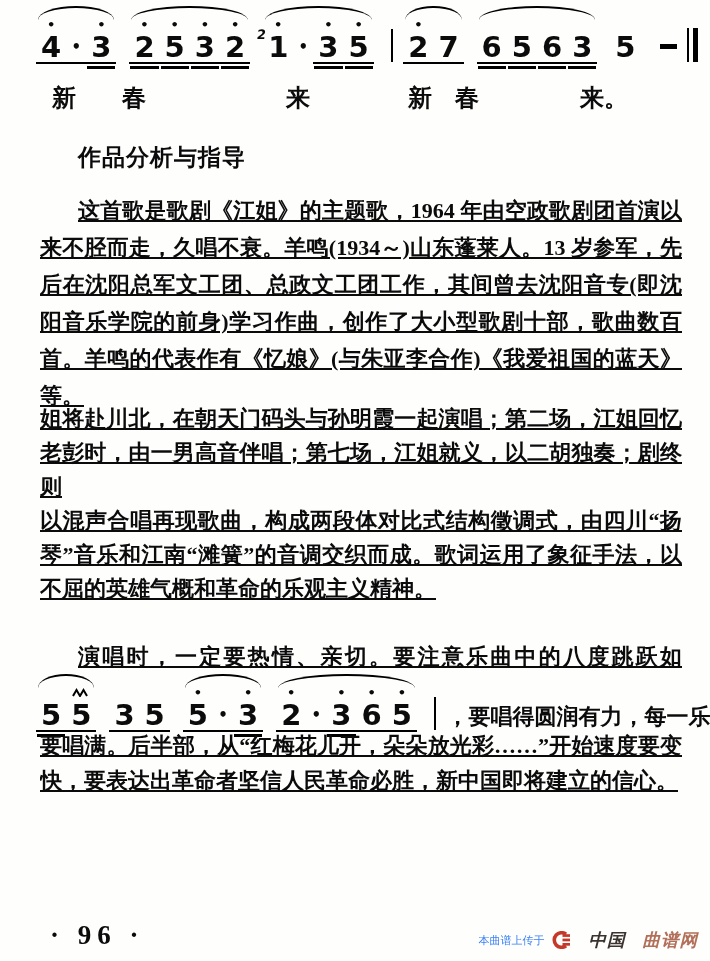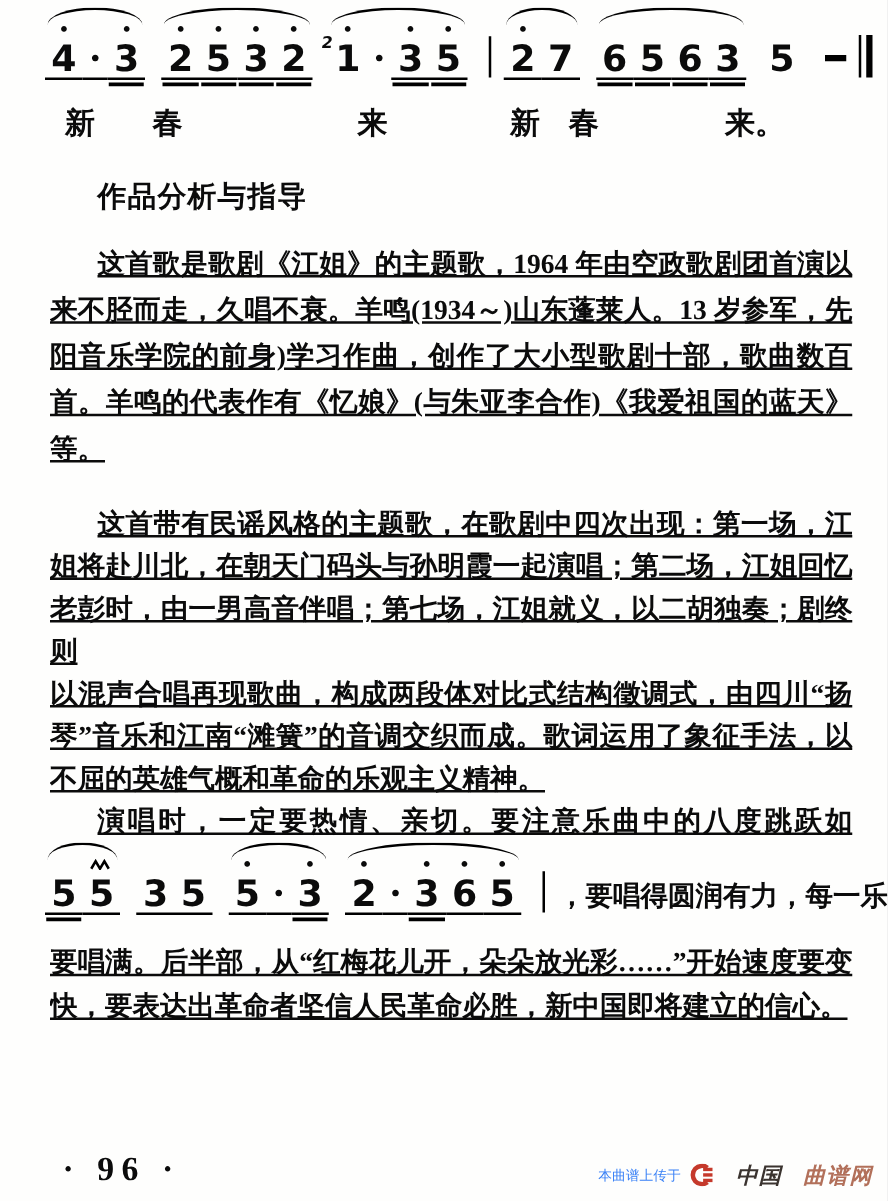--- a/index.html
+++ b/index.html
@@ -30,21 +30,21 @@
   .lyr{position:absolute;top:0;font-size:24px;font-weight:bold;}
   .mtext{font-size:22px;font-weight:bold;margin-top:28px;white-space:nowrap;}
 
   
   .heading{position:absolute;left:78px;top:142px;margin:0;font-size:23px;font-weight:bold;
            font-family:"Liberation Sans",sans-serif;letter-spacing:1px;}
   .para{position:absolute;left:40px;width:642px;font-size:22px;font-weight:bold;overflow:hidden;text-decoration:underline;}
   #p1{top:192px;}  #p1 .tline{line-height:37px;}
   #p2{top:402px;}  #p2 .tline{line-height:34px;}
   #p3{top:642px;}  #p3 .tline{line-height:30px;}
-  #p4{top:752px;}  #p4 .tline{line-height:35px;}
+  #p4{top:728px;}  #p4 .tline{line-height:35px;}
   .tline{text-align:justify;text-align-last:justify;white-space:normal;}
   .tline.last{text-align:left;text-align-last:left;}
   .tline.ind{text-indent:38px;}
 
   
   .pagenum{position:absolute;left:50px;top:920px;font-size:27px;font-weight:bold;letter-spacing:6px;}
   .sitemark{position:absolute;right:12px;top:928px;display:flex;align-items:center;gap:7px;}
   .upl{font-size:11px;color:#3b82f6;font-family:"Liberation Sans",sans-serif;}
   .logo{display:flex;align-items:center;gap:17px;font-family:"Liberation Sans",sans-serif;
         font-weight:bold;font-style:italic;font-size:17.5px;letter-spacing:1px;}
@@ -161,27 +161,27 @@
       <span class="lyr" style="left: 408px;">新</span>
       <span class="lyr" style="left: 455px;">春</span>
       <span class="lyr" style="left: 580px;">来。</span>
     </div>
 
   <h2 class="heading">作品分析与指导</h2>
 
   <div id="p1" class="para">
       <div class="tline ind">这首歌是歌剧《江姐》的主题歌，1964 年由空政歌剧团首演以</div>
       <div class="tline">来不胫而走，久唱不衰。羊鸣(1934～)山东蓬莱人。13 岁参军，先</div>
+      <div class="tline">后在沈阳总军文工团、总政文工团工作，其间曾去沈阳音专(即沈</div>
       <div class="tline">阳音乐学院的前身)学习作曲，创作了大小型歌剧十部，歌曲数百</div>
       <div class="tline">首。羊鸣的代表作有《忆娘》(与朱亚李合作)《我爱祖国的蓝天》</div>
       <div class="tline last">等。</div>
     </div>
 
   <div id="p2" class="para">
-      <div class="tline ind">这首带有民谣风格的主题歌，在歌剧中四次出现：第一场，江</div>
       <div class="tline">姐将赴川北，在朝天门码头与孙明霞一起演唱；第二场，江姐回忆</div>
       <div class="tline">老彭时，由一男高音伴唱；第七场，江姐就义，以二胡独奏；剧终则</div>
       <div class="tline">以混声合唱再现歌曲，构成两段体对比式结构徵调式，由四川“扬</div>
       <div class="tline">琴”音乐和江南“滩簧”的音调交织而成。歌词运用了象征手法，以</div>
       <div class="tline last">不屈的英雄气概和革命的乐观主义精神。</div>
     </div>
 
   <div id="p3" class="para">
       <div class="tline ind">演唱时，一定要热情、亲切。要注意乐曲中的八度跳跃如</div>
     </div>

